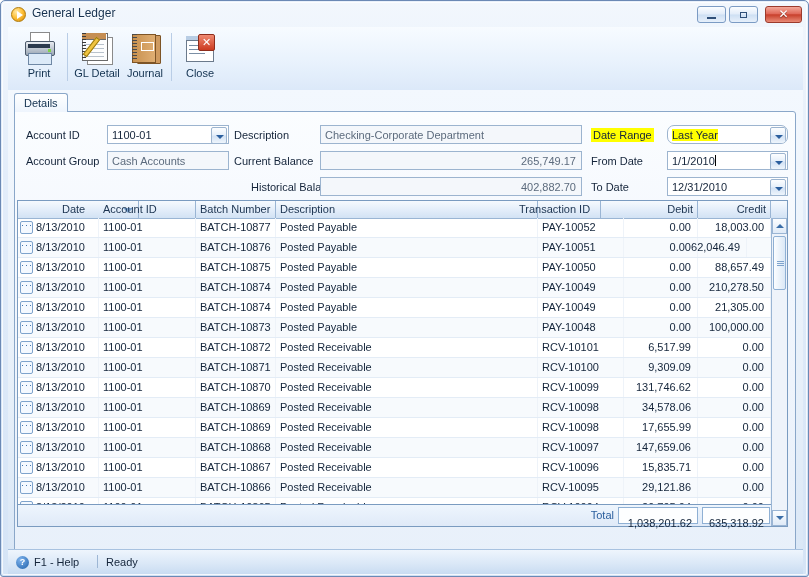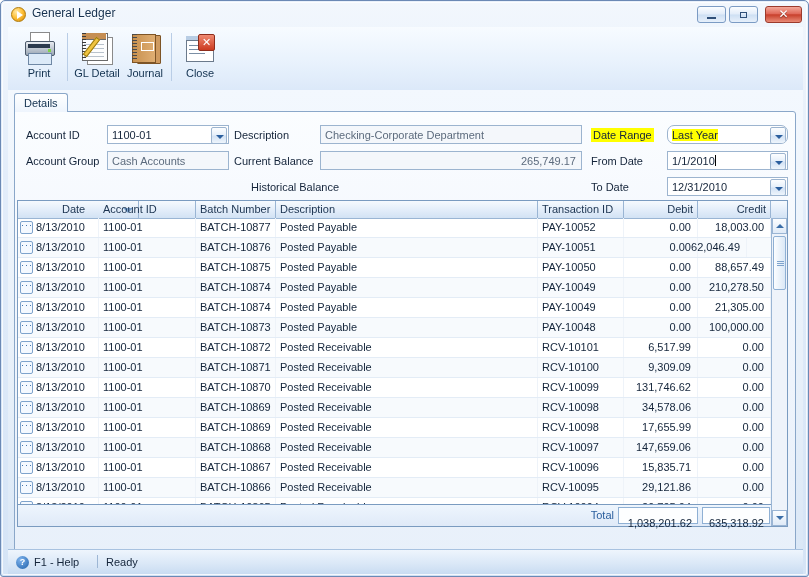--- a/index.html
+++ b/index.html
@@ -321,20 +321,21 @@
   <div class="flabel" style="left:25px;top:154px;">Account Group</div>
   <div class="fbox readonly" style="left:106px;top:150px;width:122px;">Cash Accounts</div>
 
   <div class="flabel" style="left:233px;top:128px;">Description</div>
   <div class="fbox readonly" style="left:319px;top:124px;width:262px;">Checking-Corporate Department</div>
 
   <div class="flabel" style="left:233px;top:154px;">Current Balance</div>
   <div class="fbox readonly num" style="left:319px;top:150px;width:262px;">265,749.17</div>
 
   <div class="flabel" style="left:250px;top:180px;">Historical Balance</div>
+  <div class="fbox readonly num" style="left:319px;top:176px;width:262px;">402,882.70</div>
 
   <div class="flabel hl-label" style="left:590px;top:127px;">Date Range</div>
   <div class="fbox combo" style="left:666px;top:124px;width:121px;border-radius:7px;">
     <span class="hl">Last Year</span>
     <span class="combo-arrow"></span>
   </div>
 
   <div class="flabel" style="left:590px;top:154px;">From Date</div>
   <div class="fbox combo" style="left:666px;top:150px;width:121px;">
     <span>1/1/2010</span><span class="caret"></span>
@@ -346,21 +347,21 @@
     <span>12/31/2010</span>
     <span class="combo-arrow"></span>
   </div>
 
   <div id="grid">
     <div id="grid-head">
         <div class="hcell" style="left: 0px; width: 81px; margin-left: 40px;"><span>Date</span><span class="sort-arrow"></span></div>
         <div class="hcell" style="left: 81px; width: 97px;"><span>Account ID</span></div>
         <div class="hcell" style="left: 178px; width: 80px;"><span>Batch Number</span></div>
         <div class="hcell" style="left: 258px; width: 262px;"><span>Description</span></div>
-        <div class="hcell" style="left: 520px; width: 86px;"><span>Transaction ID</span></div>
+        <div class="hcell" style="left: 497px; width: 86px;"><span>Transaction ID</span></div>
         <div class="hcell r" style="left: 606px; width: 74px;"><span>Debit</span></div>
         <div class="hcell r" style="left: 680px; width: 73px;"><span>Credit</span></div>
       </div>
     <div id="grid-body">
         <div class="grow">
           <span class="dots">···</span>
           <div class="gcell" style="left: 0px; width: 81px; padding-left: 18px;">8/13/2010</div>
           <div class="gcell" style="left: 81px; width: 97px;">1100-01</div>
           <div class="gcell" style="left: 178px; width: 80px;">BATCH-10877</div>
           <div class="gcell" style="left: 258px; width: 262px;">Posted Payable</div>

